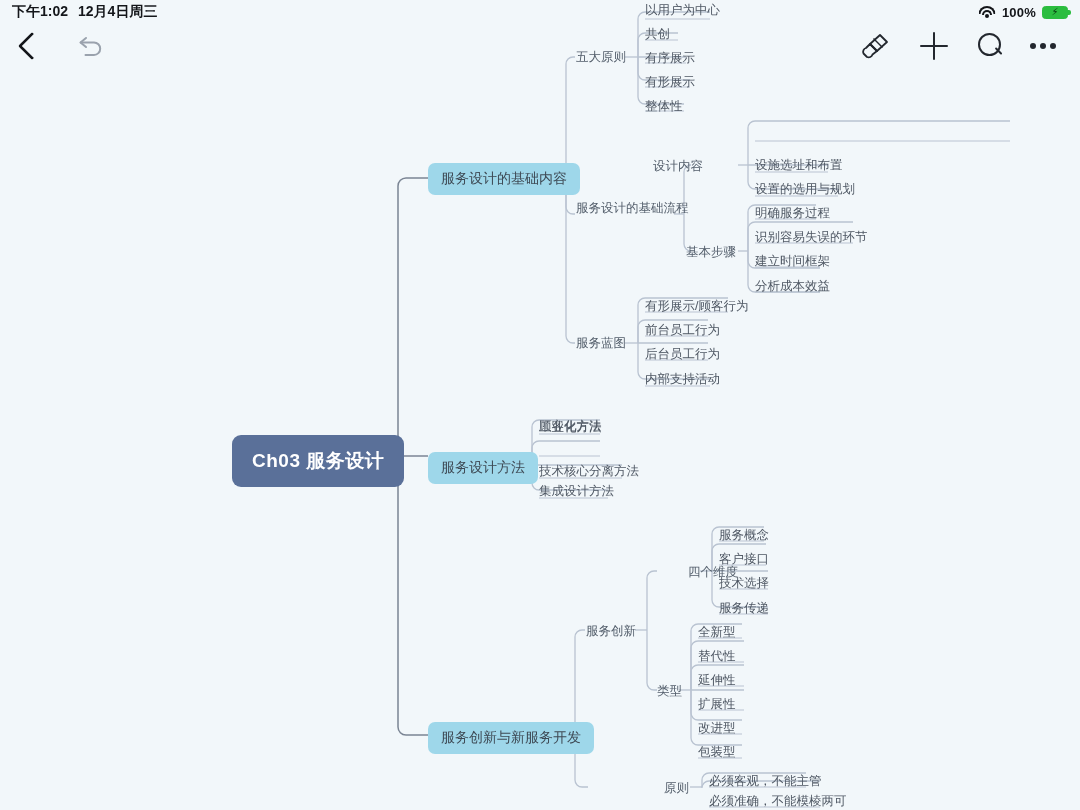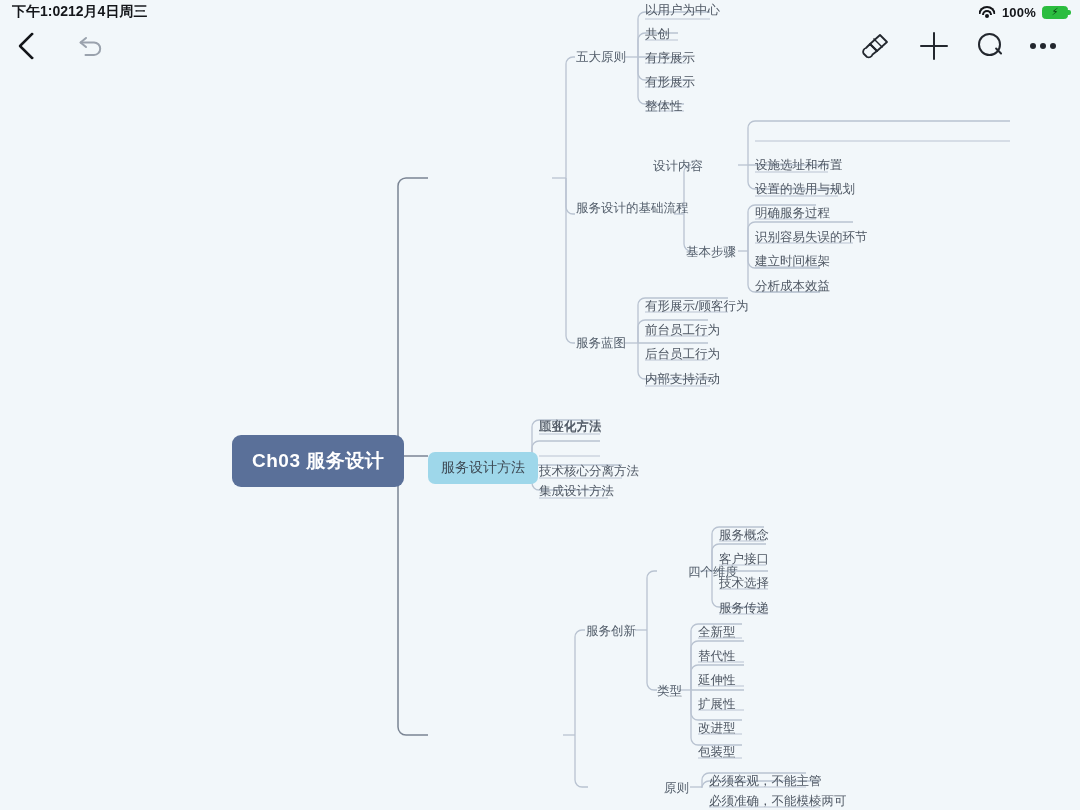--- a/index.html
+++ b/index.html
@@ -10,21 +10,21 @@
     overflow: hidden;
   }
   #app { position: relative; width: 1080px; height: 810px; background: #f2f7fa; }
 
   
   .statusbar {
     position: absolute; top: 0; left: 0; width: 1080px; height: 24px;
     display: flex; align-items: center; justify-content: space-between;
     padding: 0 12px; font-size: 14px; color: #14161a; font-weight: 600;
   }
-  .sb-left { display: flex; }
+  .sb-left { display: flex; gap: 10px; }
   .sb-right { display: flex; align-items: center; gap: 6px; }
   .wifi-ic { width: 18px; height: 14px; position: relative; }
   .wifi-ic i {
     position: absolute; left: 50%; border: 2px solid #14161a;
     border-bottom: none; border-radius: 50% 50% 0 0 / 100% 100% 0 0;
     transform: translateX(-50%);
   }
   .wifi-ic i:nth-child(1) { width: 17px; height: 8px; top: 1px; }
   .wifi-ic i:nth-child(2) { width: 10px; height: 5px; top: 5px; }
   .wifi-ic i:nth-child(3) {
@@ -254,21 +254,23 @@
         <path d="M698,734 H742"></path>
         <path d="M698,758 H742"></path>
 
         <path d="M709,787 H806"></path>
         <path d="M709,807 H820"></path>
       </g>
     </svg>
 
     <div class="node node-root" style="left:232px; top:435px;">Ch03 服务设计</div>
 
+    <div class="node node-l1" style="left:428px; top:163px;">服务设计的基础内容</div>
     <div class="node node-l1" style="left:428px; top:452px;">服务设计方法</div>
+    <div class="node node-l1" style="left:428px; top:722px;">服务创新与新服务开发</div>
 
     <div class="node node-l2" style="left:576px; top:49px;">五大原则</div>
     <div class="node node-l2" style="left:576px; top:200px;">服务设计的基础流程</div>
     <div class="node node-l2" style="left:576px; top:335px;">服务蓝图</div>
 
     <div class="node node-leaf" style="left:641px; top:2px;">以用户为中心</div>
     <div class="node node-leaf" style="left:641px; top:26px;">共创</div>
     <div class="node node-leaf" style="left:641px; top:50px;">有序展示</div>
     <div class="node node-leaf" style="left:641px; top:74px;">有形展示</div>
     <div class="node node-leaf" style="left:641px; top:98px;">整体性</div>

